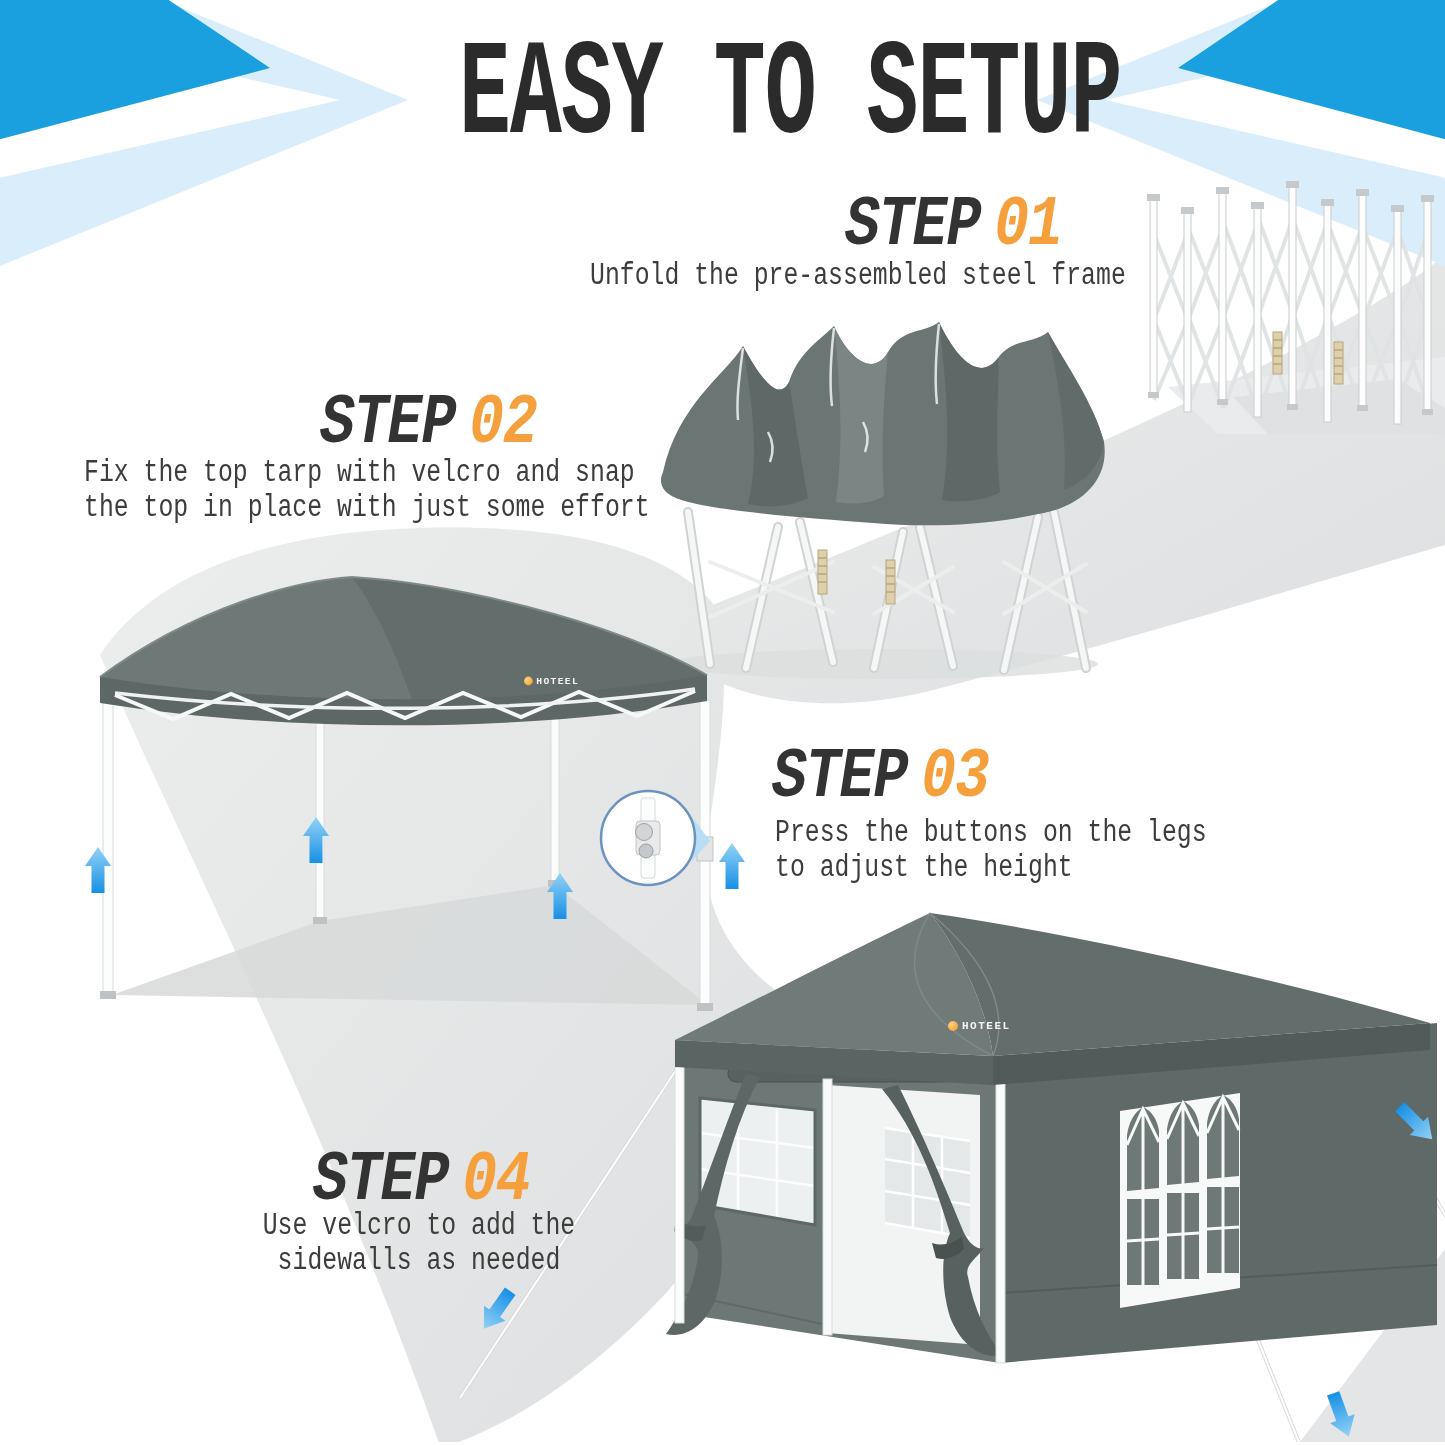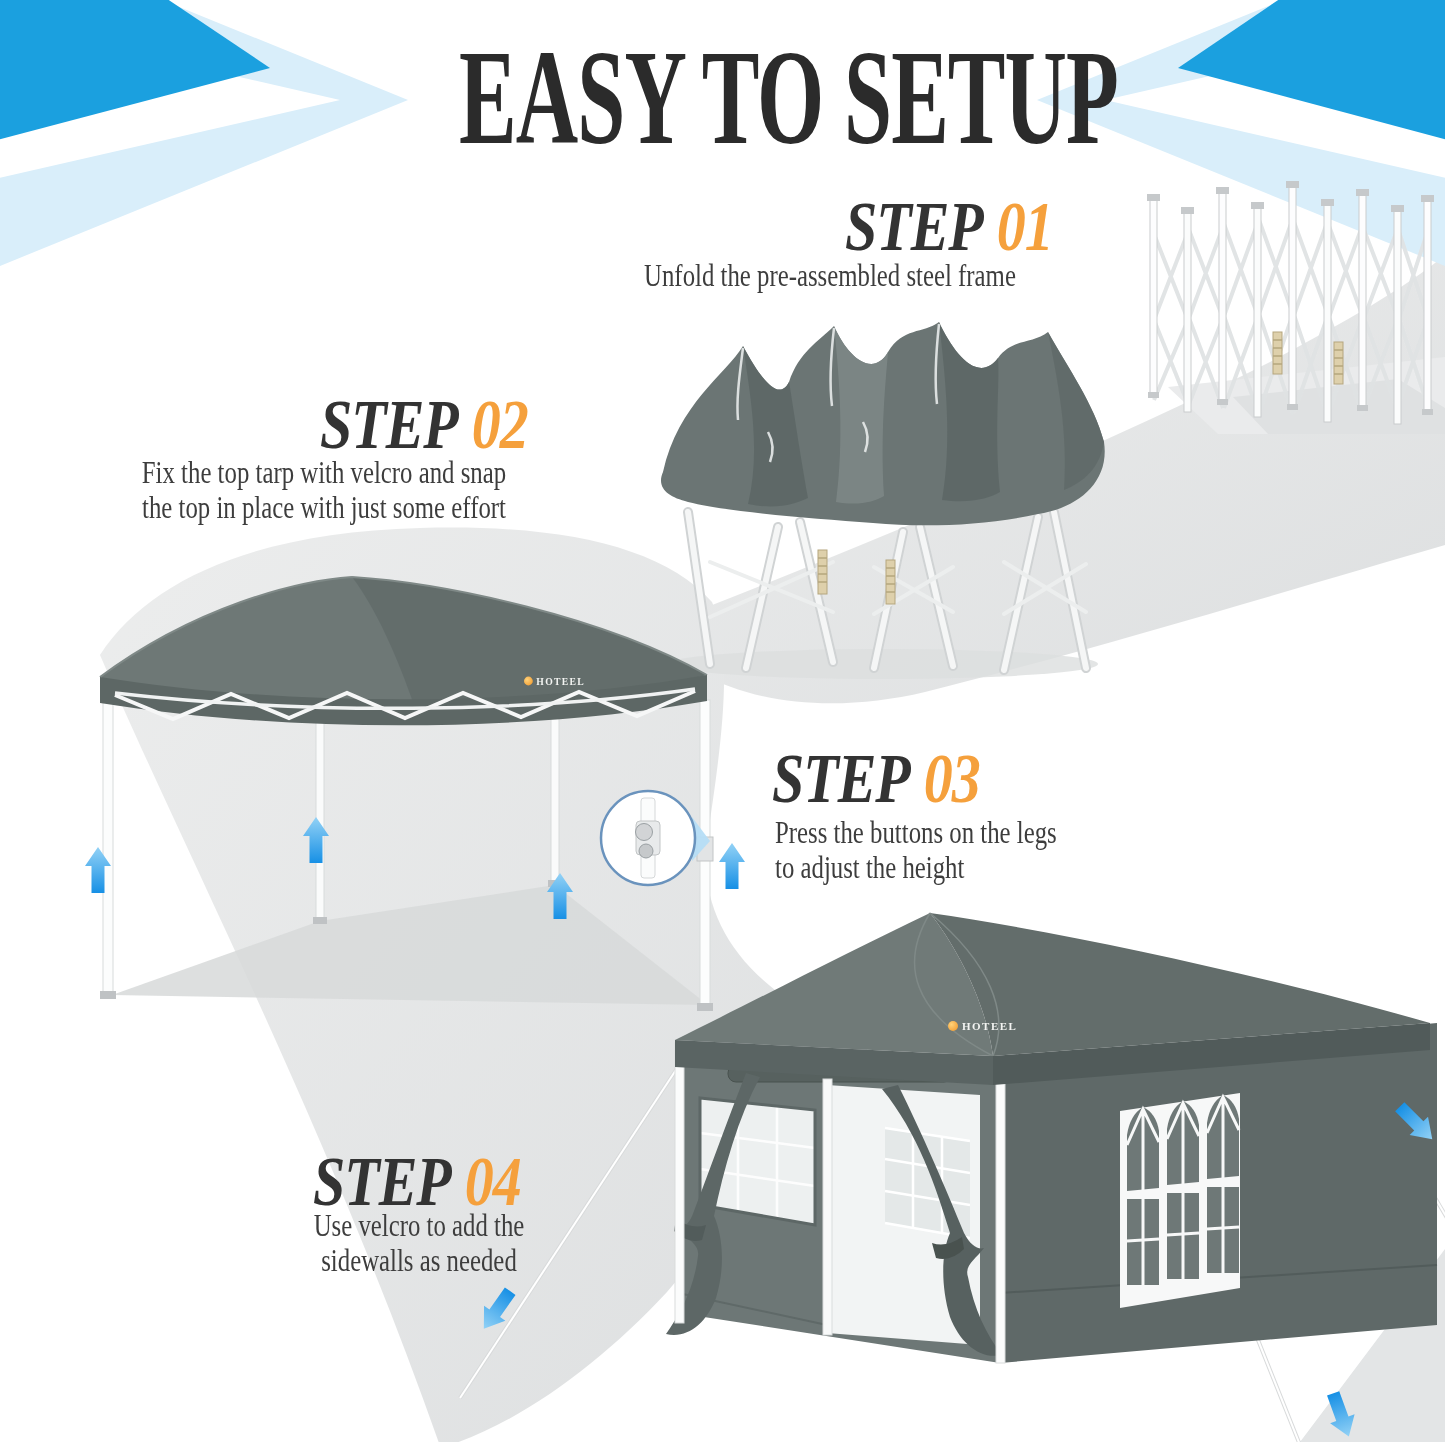--- a/index.html
+++ b/index.html
@@ -1,18 +1,18 @@
 <!DOCTYPE html>
 <html><head>
 <meta charset="utf-8">
 <style>
   html,body{margin:0;padding:0;background:#ffffff;}
   .stage{
     position:relative;width:1445px;height:1442px;background:#ffffff;
-    overflow:hidden;font-family:Liberation Serif, serif;
+    overflow:hidden;font-family:Liberation Mono, monospace;
   }
   .abs{position:absolute;}
   svg{display:block;}
   
   .page-title{
     left:426px;top:18px;width:660px;text-align:center;
     font-size:96px;font-weight:700;color:#2b2b2b;letter-spacing:-1px;
     transform:scale(0.9,1.42);transform-origin:50% 0;white-space:nowrap;
   }
   

